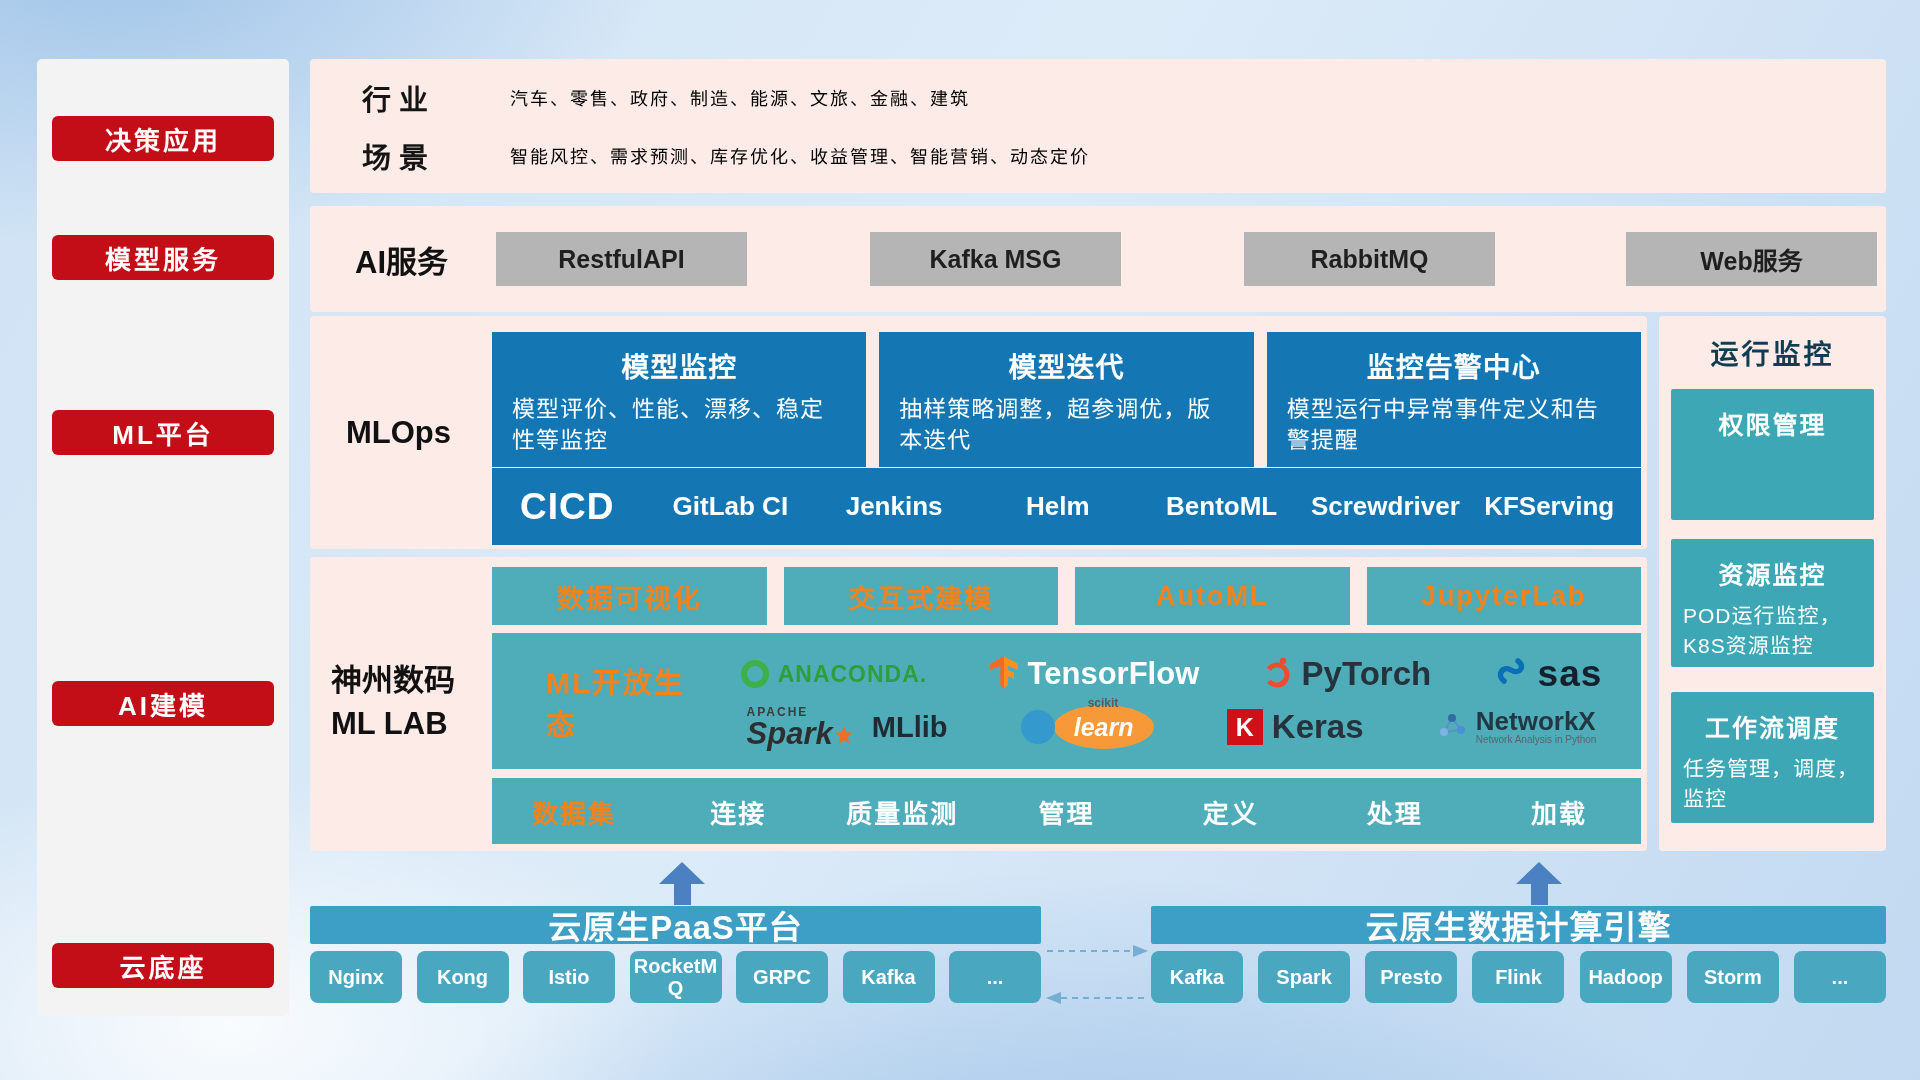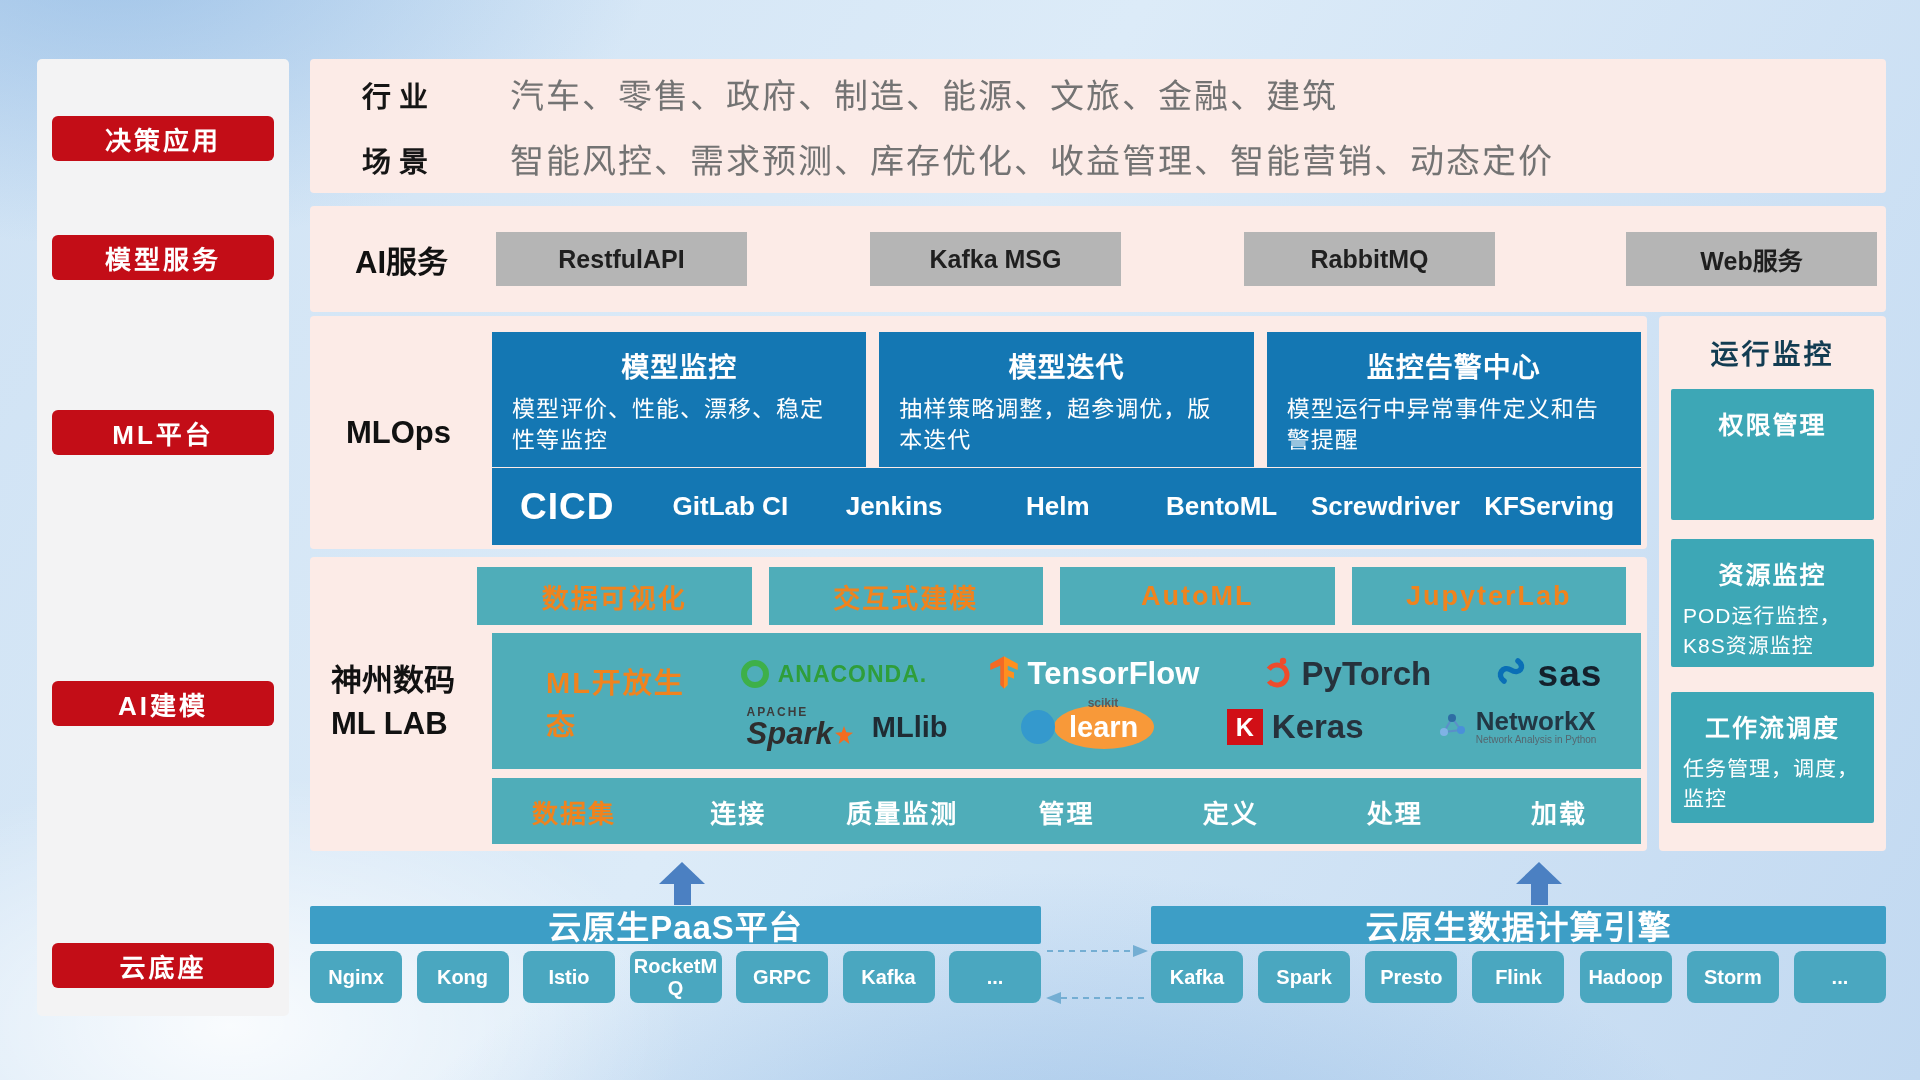--- a/index.html
+++ b/index.html
@@ -26,21 +26,21 @@
     display:flex; align-items:center; justify-content:center; }
 
   
   .panel { position:absolute; background:#fcebe7; border-radius:4px; }
 
   
   .industry { left:310px; top:59px; width:1576px; height:134px;
     display:flex; flex-direction:column; justify-content:center; gap:16px; padding-left:52px; }
   .ind-row { display:flex; align-items:center; }
   .ind-label { width:148px; font-size:29px; font-weight:bold; color:#151515; letter-spacing:8px; }
-  .ind-text { font-size:34px; color:#737373; letter-spacing:2px; }
+  .ind-text { font-size:18px; color:#000000; letter-spacing:2px; }
 
   
   .ai-service { left:310px; top:206px; width:1576px; height:106px; }
   .svc-label { position:absolute; left:45px; top:50%; transform:translateY(-50%);
     font-size:31px; font-weight:bold; color:#111; }
   .svc-btn { position:absolute; top:26px; width:251px; height:54px;
     background:#b5b5b5; color:#1f1f1f; font-size:25px; font-weight:bold;
     display:flex; align-items:center; justify-content:center; }
 
   
@@ -54,21 +54,21 @@
   .card-desc { font-size:23px; line-height:1.35; letter-spacing:1px; }
   .cicd-bar { position:absolute; left:182px; top:152px; width:1149px; height:77px;
     background:#1477b3; color:#fff; display:flex; align-items:center; padding:0 10px 0 28px; }
   .cicd-label { font-size:37px; font-weight:bold; margin-right:34px; letter-spacing:1px; }
   .cicd-item { flex:1; text-align:center; font-size:26px; font-weight:bold; line-height:1.1; word-break:break-word; }
 
   
   .mllab { left:310px; top:557px; width:1337px; height:294px; }
   .mllab-label { position:absolute; left:21px; top:102px; width:160px;
     font-size:31px; font-weight:bold; color:#111; line-height:1.4; }
-  .tools-row { position:absolute; left:167px; top:10px; width:1149px; height:58px; display:flex; gap:17px; }
+  .tools-row { position:absolute; left:182px; top:10px; width:1149px; height:58px; display:flex; gap:17px; }
   .tool-chip { flex:1; background:#4fadb9; color:#f0831e; font-weight:bold; font-size:27px;
     letter-spacing:2px; display:flex; align-items:center; justify-content:center; }
   .eco-box { position:absolute; left:182px; top:76px; width:1149px; height:136px;
     background:#4fadb9; display:flex; align-items:center;padding-left:28px; }
   .eco-label { width:190px; padding-left:26px; font-size:29px; font-weight:bold;
     color:#f0831e; letter-spacing:2px; }
   .eco-logos { flex:1; display:flex; flex-direction:column; justify-content:center; gap:10px; padding-right:8px; }
   .eco-row { display:flex; align-items:center; justify-content:space-around; }
   .logo { display:flex; align-items:center; gap:9px; }
   .ana-icon { width:28px; height:28px; border:6px solid #3eb049; border-radius:50%; display:inline-block; }
@@ -78,21 +78,21 @@
   .sas-text { color:#14202c; font-size:37px; font-weight:bold; letter-spacing:1px; }
   .spark-stack { display:flex; flex-direction:column; align-items:flex-start; line-height:1; }
   .spark-apache { font-size:12px; color:#3c3c3c; letter-spacing:2px; font-weight:bold; }
   .spark-word { display:flex; align-items:flex-start; font-size:31px; font-weight:bold;
     font-style:italic; color:#2e2e2e; }
   .mllib-text { color:#1f2b33; font-size:29px; font-weight:bold; margin-left:10px; }
   .skl-circle { width:34px; height:34px; border-radius:50%; background:#3499cd; display:inline-block; margin-right:-10px; z-index:1; }
   .skl-oval { background:#f89939; border-radius:50%; width:100px; height:44px;
     display:flex; align-items:center; justify-content:center; position:relative; }
   .skl-small { position:absolute; top:-9px; left:34px; font-size:12px; color:#5a5a5a; font-weight:bold; }
-  .skl-text { color:#fff; font-size:29px; font-weight:bold; }
+  .skl-text { color:#fff; font-size:25px; font-weight:bold; font-style:italic; }
   .keras-badge { width:36px; height:36px; background:#d10f16; color:#fff; font-size:25px; font-weight:bold;
     display:flex; align-items:center; justify-content:center; }
   .keras-text { color:#26323c; font-size:33px; font-weight:bold; }
   .nx-col { display:flex; flex-direction:column; line-height:1.05; }
   .nx-text { color:#223744; font-size:26px; font-weight:bold; }
   .nx-sub { color:#55666f; font-size:10px; }
   .dataset-bar { position:absolute; left:182px; top:221px; width:1149px; height:66px;
     background:#4fadb9; display:flex; align-items:center; }
   .ds-item { flex:1; text-align:center; color:#fff; font-size:26px; font-weight:bold; letter-spacing:2px; }
   .ds-first { color:#f0831e; }

